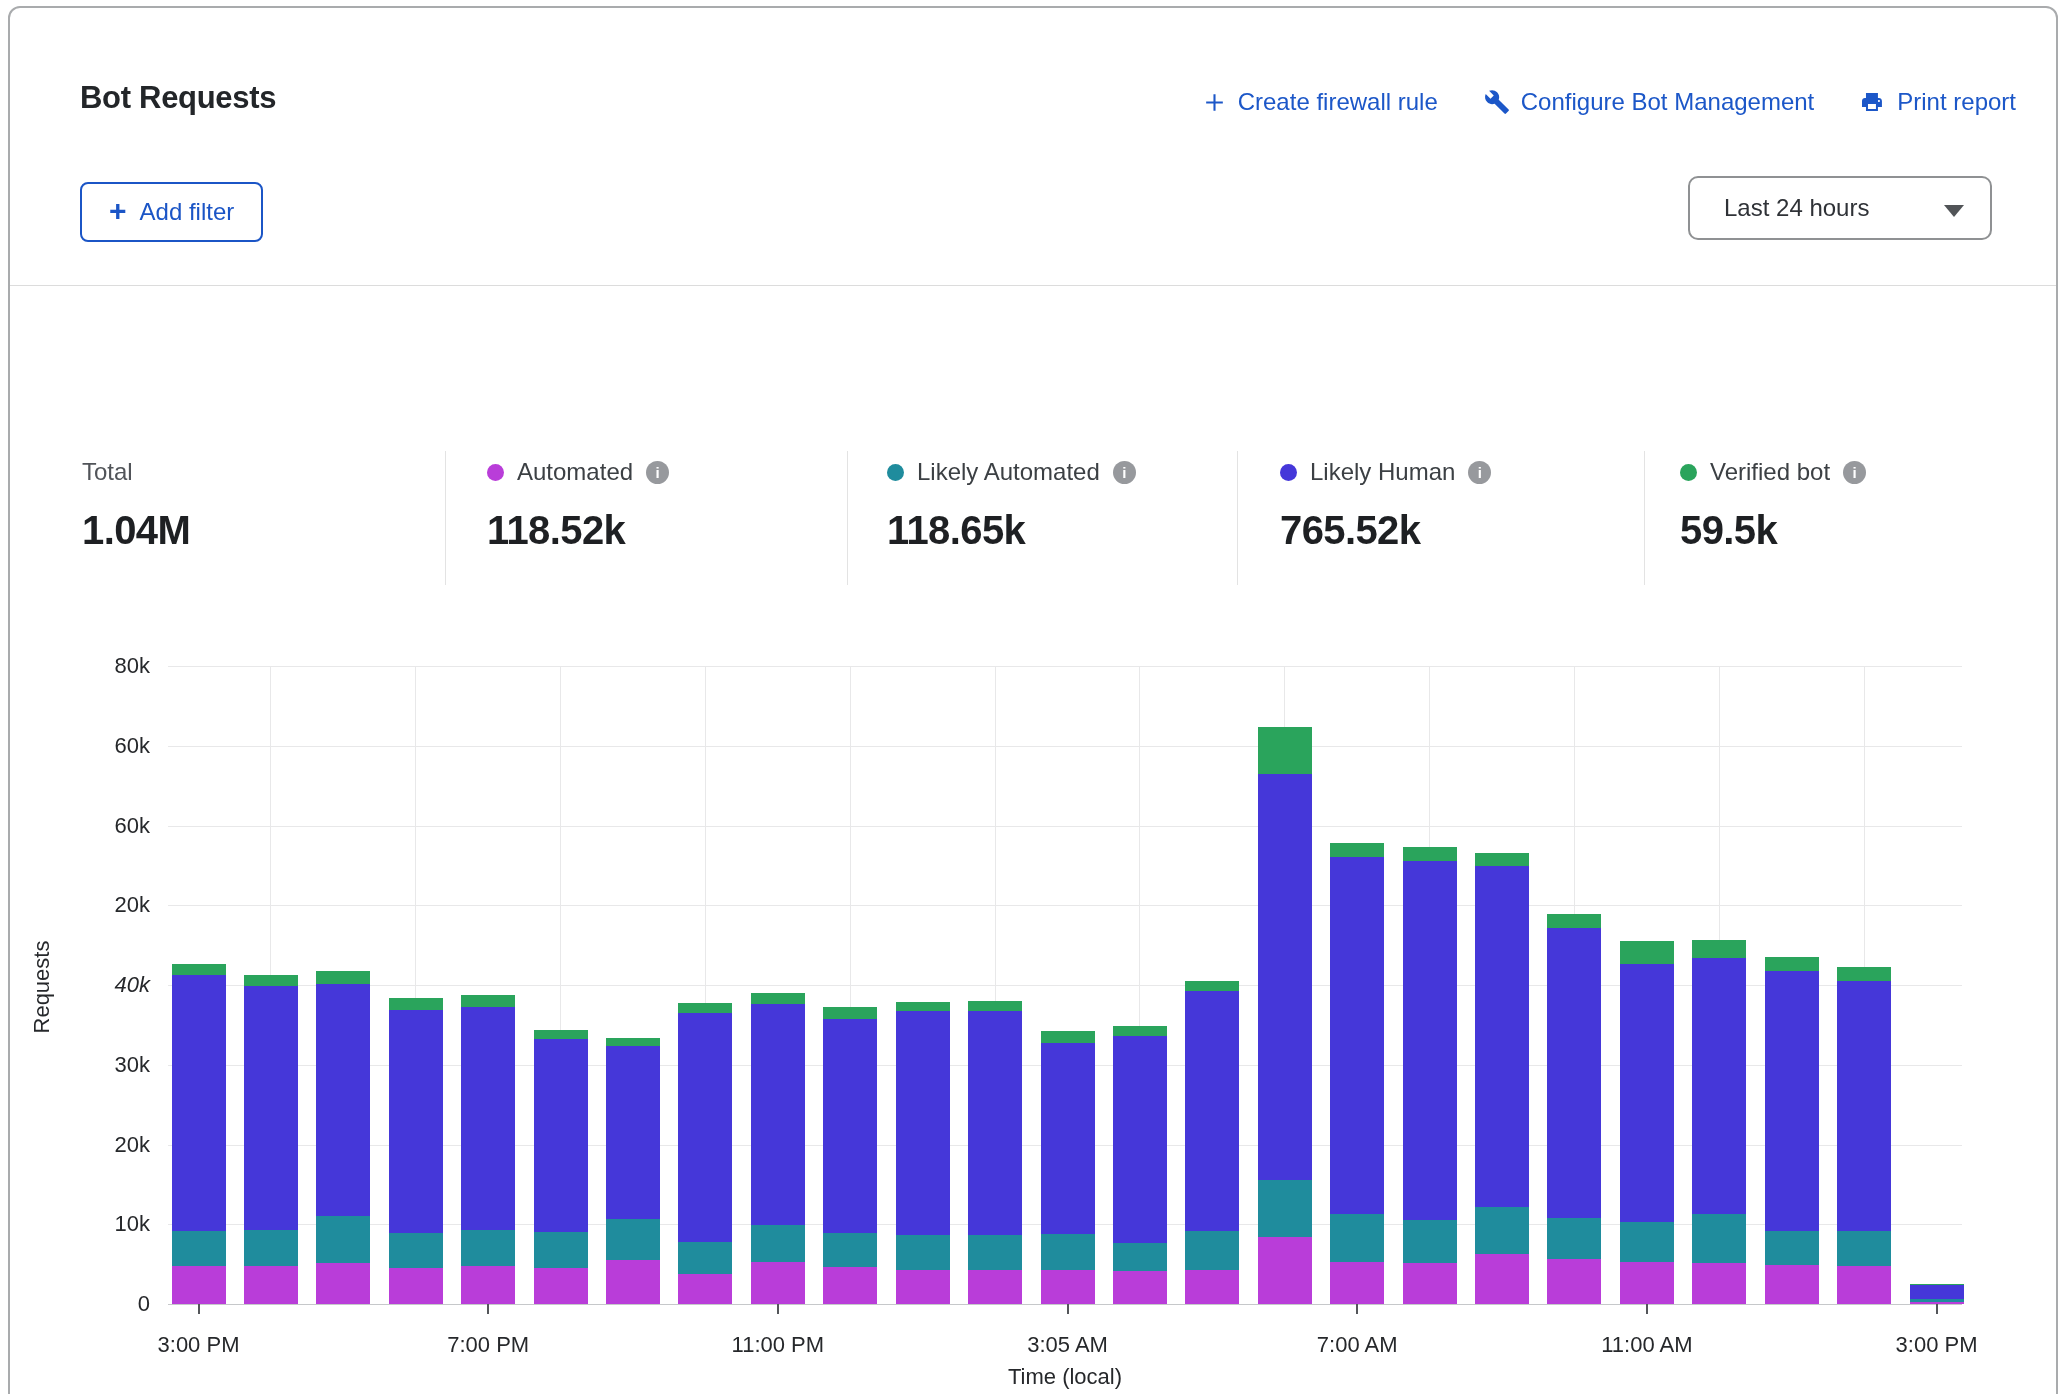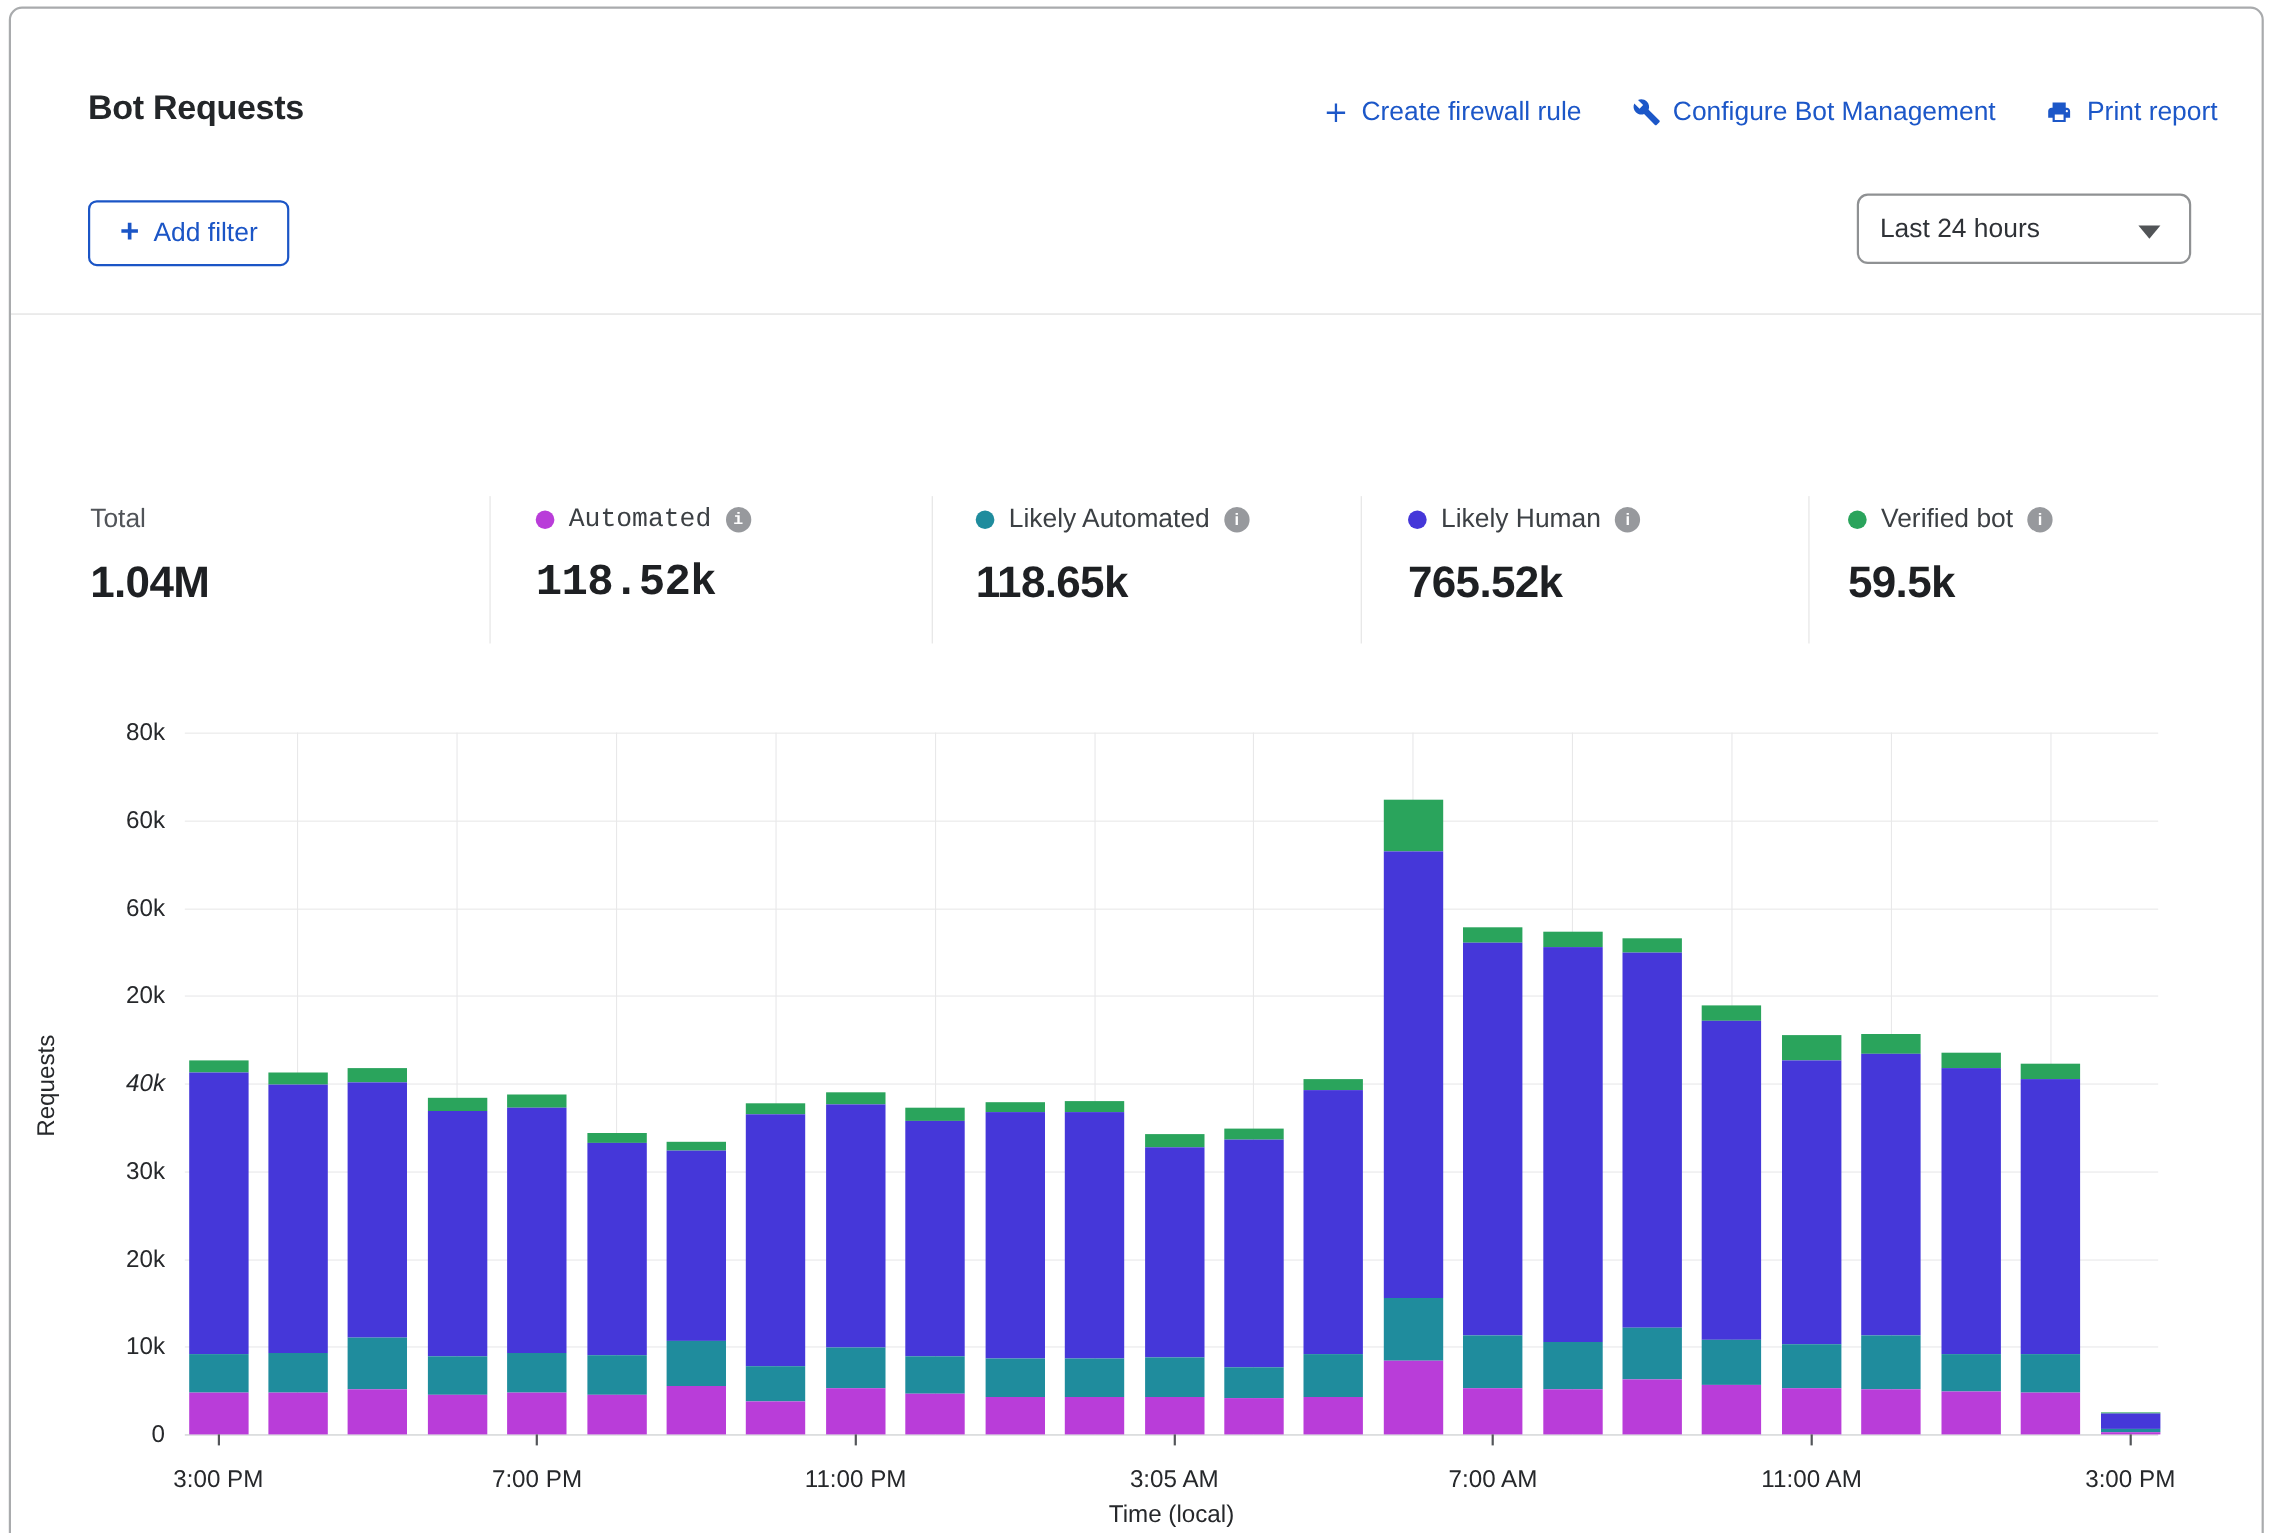--- a/index.html
+++ b/index.html
@@ -30,21 +30,21 @@
   .btn-add-filter {
     position:absolute; left:70px; top:174px; height:60px;
     display:inline-flex; align-items:center; gap:13px; padding:0 27px;
     border:2px solid #1b55c6; border-radius:8px; background:#fff;
     color:#1b55c6; font-size:24px; cursor:pointer;
   }
   .btn-add-filter .plus { font-size:30px; font-weight:600; line-height:1; margin-top:-3px; }
   .select {
     position:absolute; top:168px; right:64px; width:304px; height:64px;
     border:2px solid #8f9193; border-radius:10px; background:#fff;
-    display:flex; align-items:center; padding:0 19px;
+    display:flex; align-items:center; padding:0 34px;
     font-size:24px; color:#2f3237; cursor:pointer;
   }
   .select .caret {
     position:absolute; right:26px; top:27px; width:0; height:0;
     border-left:10px solid transparent; border-right:10px solid transparent;
     border-top:12px solid #515457;
   }
   .header-divider {
     position:absolute; left:0; top:277px; width:100%; height:1px; background:#dcdcdc;
   }
@@ -129,21 +129,21 @@
   <div class="header-divider"></div>
 
 
   <div class="stats">
       <div class="stat" style="left: 72px;">
         <div class="stat-label-row">
           <span style="color: rgb(81, 84, 89);">Total</span>
         </div>
         <div class="stat-value">1.04M</div>
       </div>
-      <div class="stat" style="left: 477px; font-family: Liberation Mono, monospace;">
+      <div class="stat" style="left: 477px;">
         <div class="stat-label-row">
           <span class="dot" style="background: rgb(185, 61, 217);"></span>
           <span>Automated</span>
           <i class="info-icon">i</i>
         </div>
         <div class="stat-value">118.52k</div>
       </div>
       <div class="stat" style="left: 877px;">
         <div class="stat-label-row">
           <span class="dot" style="background: rgb(31, 140, 157);"></span>

